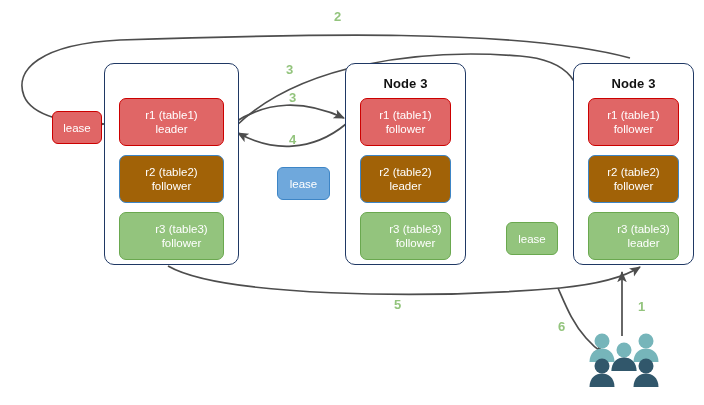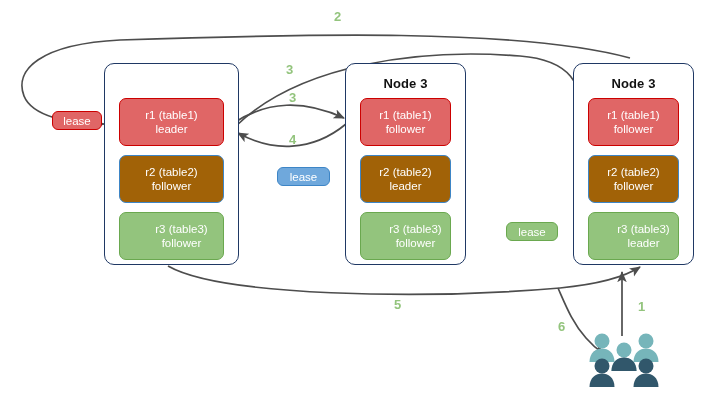--- a/index.html
+++ b/index.html
@@ -62,21 +62,21 @@
     text-align: left;
   }
   .replica .l1, .replica .l2 { display: block; }
   .rep-red   { background: #e06666; border: 1.6px solid #cc0000; }
   .rep-blue  { background: #a16207; border: 1.6px solid #3d85c6; }
   .rep-green { background: #93c47d; border: 1.6px solid #6aa84f; padding-left: 20px; }
 
   .lease {
     position: absolute;
     box-sizing: border-box;
-    height: 19px;
+    height: 33px;
     border-radius: 6px;
     display: flex;
     align-items: center;
     justify-content: center;
     color: #ffffff;
     font-size: 11.5px;
     z-index: 3;
   }
   .lease-red   { background: #e06666; border: 1.6px solid #cc0000; }
   .lease-blue  { background: #6fa8dc; border: 1.6px solid #3d85c6; }

